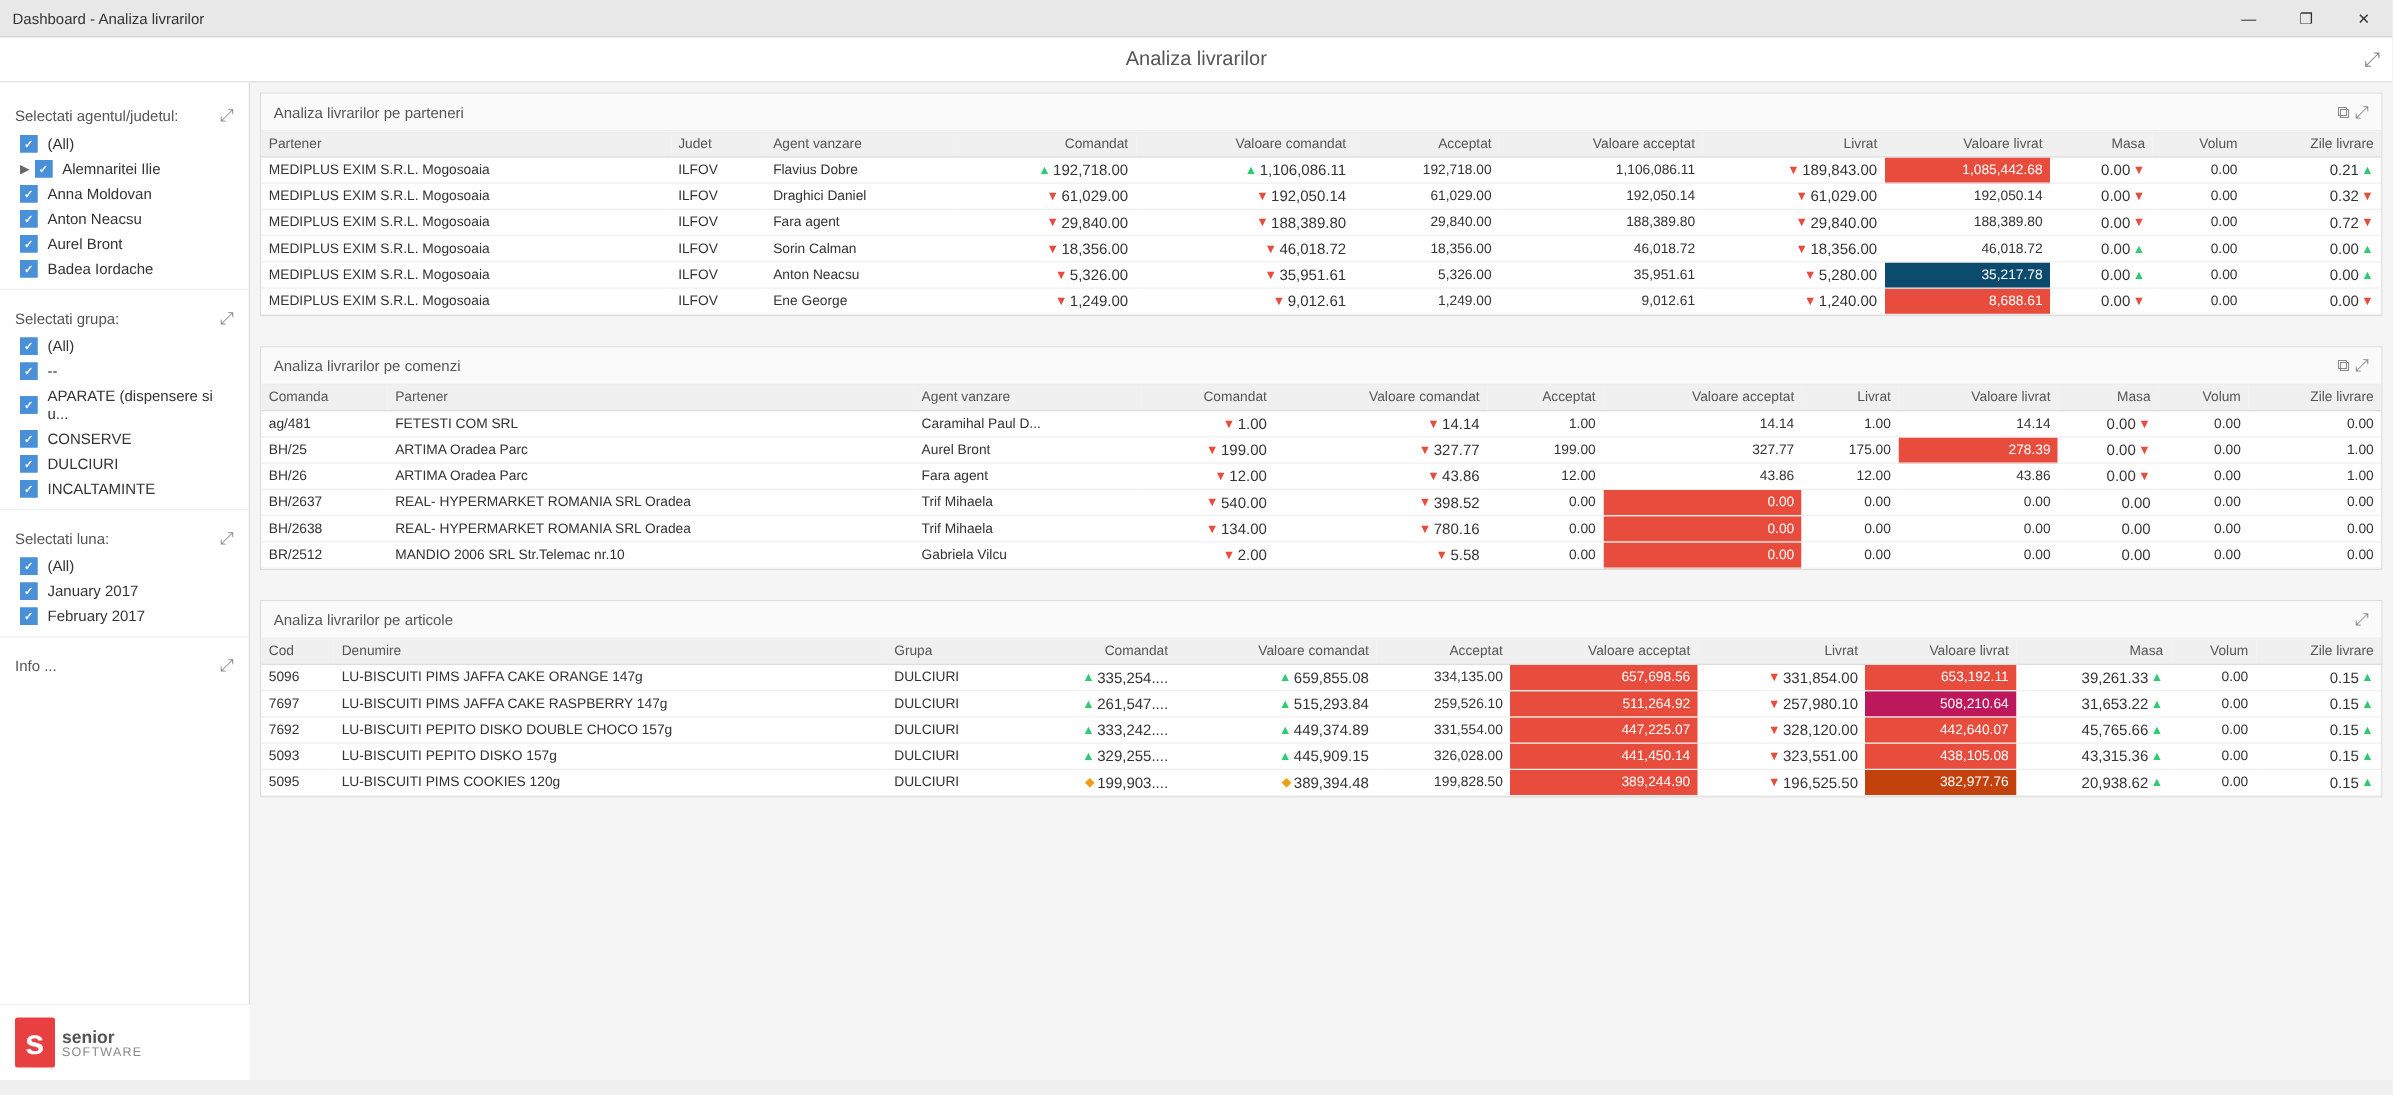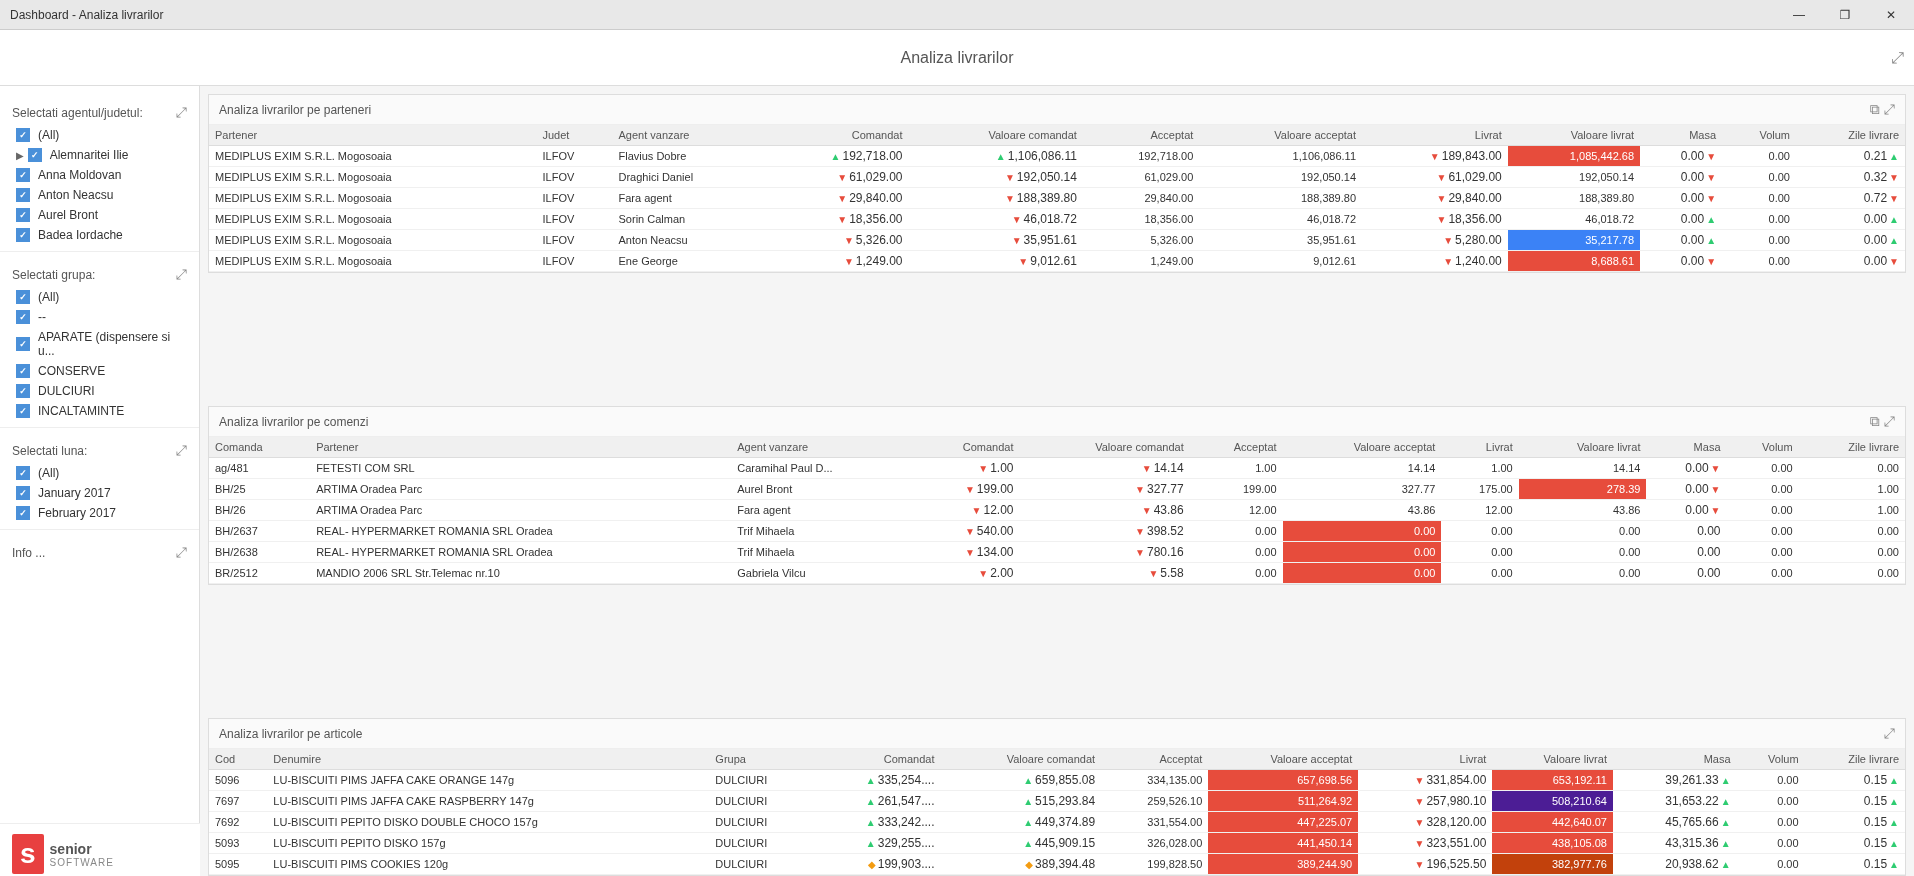--- a/index.html
+++ b/index.html
@@ -20,21 +20,21 @@
     .title-bar-btn {
       width: 46px; height: 30px;
       border: none; background: transparent;
       cursor: pointer; font-size: 12px; color: #333;
       display: flex; align-items: center; justify-content: center;
     }
 
     
     .app-header {
       background: white;
-      height: 56px;
+      height: 36px;
       display: flex;
       align-items: center;
       justify-content: center;
       border-bottom: 1px solid #ddd;
       position: relative;
     }
     .app-title { font-size: 16px; color: #555; }
     .app-header-icon {
       position: absolute; right: 10px; top: 50%; transform: translateY(-50%);
       font-size: 16px; color: #888; cursor: pointer;
@@ -95,22 +95,21 @@
     }
 
     
     .content-area {
       flex: 1;
       overflow-y: auto;
       background: #f5f5f5;
       padding: 8px;
       display: flex;
       flex-direction: column;
-      gap: 12px;
-      justify-content: space-between;
+      gap: 24px;
     }
 
     
     .table-section {
       background: white;
       border: 1px solid #ddd;
     }
     .table-section-header {
       padding: 6px 10px;
       font-size: 12px;
@@ -419,21 +418,21 @@
       <div class="cell-with-arrow"><span class="arrow-down">▼</span> 5,326.00</div>
     </td>
     <td class="num">
       <div class="cell-with-arrow"><span class="arrow-down">▼</span> 35,951.61</div>
     </td>
     <td class="num">5,326.00</td>
     <td class="num">35,951.61</td>
     <td class="num">
       <div class="cell-with-arrow"><span class="arrow-down">▼</span> 5,280.00</div>
     </td>
-    <td class="num" style="background:#3b82f6;color:white;">35,217.78</td>
+    <td class="num" style="background:#0c4a6e;color:white;">35,217.78</td>
     <td class="num">
       <div class="cell-with-arrow">0.00 <span class="arrow-up">▲</span></div>
     </td>
     <td class="num">0.00</td>
     <td class="num">
       <div class="cell-with-arrow">0.00 <span class="arrow-up">▲</span></div>
     </td>
   </tr>
               <tr>
     <td>MEDIPLUS EXIM S.R.L. Mogosoaia</td>
@@ -674,21 +673,21 @@
       <div class="cell-with-arrow"><span class="arrow-up">▲</span> 261,547....</div>
     </td>
     <td class="num">
       <div class="cell-with-arrow"><span class="arrow-up">▲</span> 515,293.84</div>
     </td>
     <td class="num">259,526.10</td>
     <td class="num" style="background:#e74c3c;color:white;">511,264.92</td>
     <td class="num">
       <div class="cell-with-arrow"><span class="arrow-down">▼</span> 257,980.10</div>
     </td>
-    <td class="num" style="background:#4c1d95;color:white;margin-left:40px;">508,210.64</td>
+    <td class="num" style="background:#be185d;color:white;margin-left:40px;">508,210.64</td>
     <td class="num">
       <div class="cell-with-arrow">31,653.22 <span class="arrow-up">▲</span></div>
     </td>
     <td class="num">0.00</td>
     <td class="num">
       <div class="cell-with-arrow">0.15 <span class="arrow-up">▲</span></div>
     </td>
   </tr>
               <tr>
     <td>7692</td>

